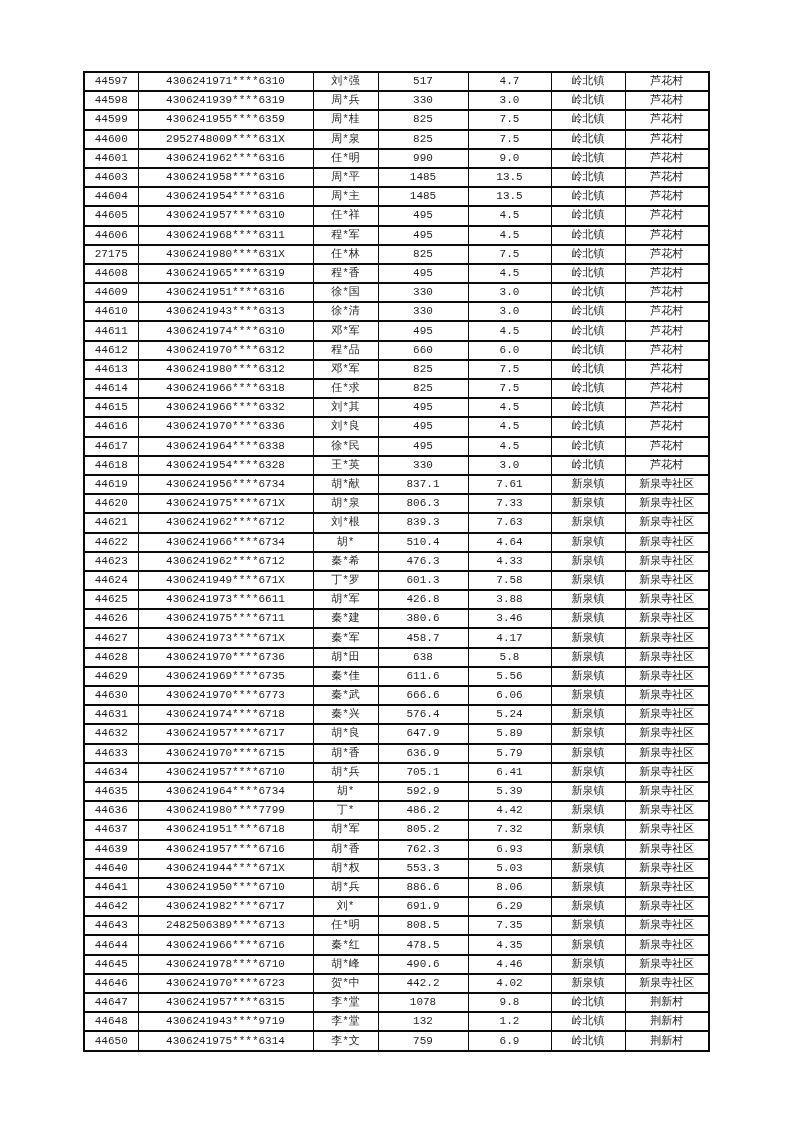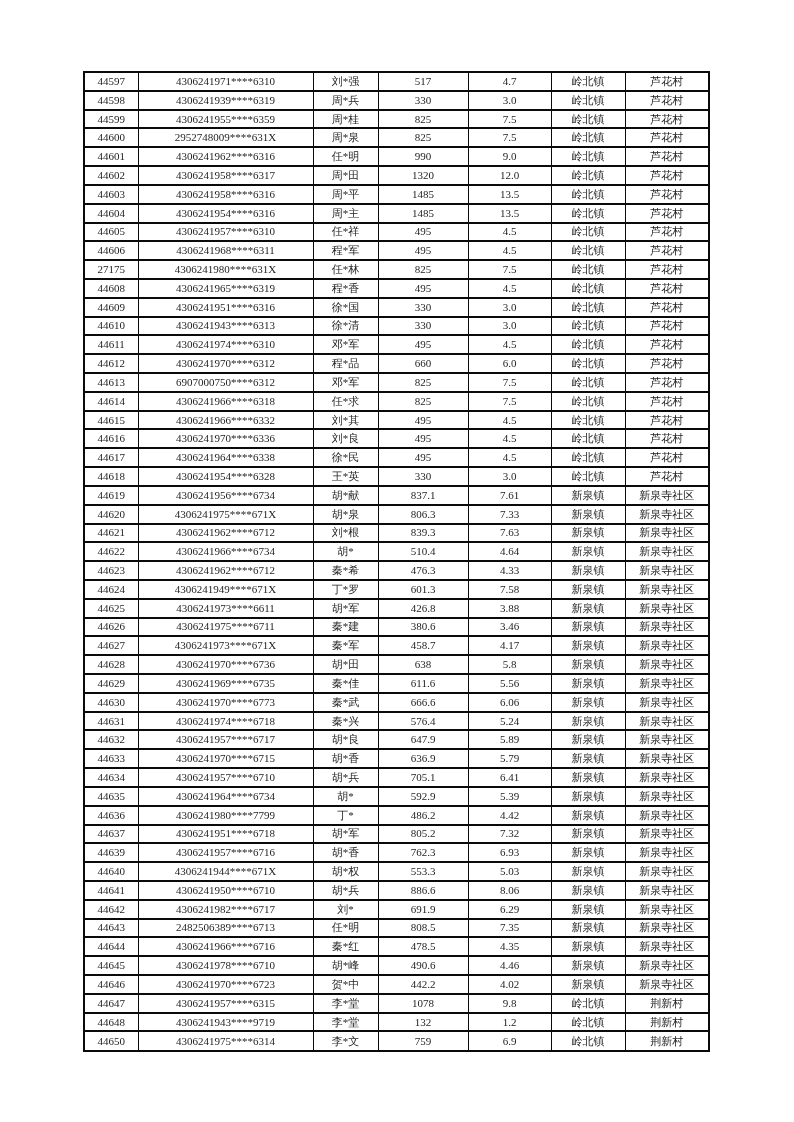--- a/index.html
+++ b/index.html
@@ -6,21 +6,21 @@
     margin: 0;
     padding: 0;
     background: #ffffff;
   }
   .page {
     position: relative;
     width: 794px;
     height: 1122px;
     background: #ffffff;
     overflow: hidden;
-    font-family: Liberation Serif, serif;
+    font-family: Liberation Mono, monospace;
   }
   table.records {
     position: absolute;
     left: 83px;
     top: 71px;
     width: 625px;
     height: 981px;
     border-collapse: collapse;
     table-layout: fixed;
   }
@@ -95,29 +95,20 @@
         <tr>
           <td>44601</td>
           <td>4306241962****6316</td>
           <td>任*明</td>
           <td>990</td>
           <td>9.0</td>
           <td>岭北镇</td>
           <td>芦花村</td>
         </tr>
         <tr>
-          <td>44602</td>
-          <td>4306241958****6317</td>
-          <td>周*田</td>
-          <td>1320</td>
-          <td>12.0</td>
-          <td>岭北镇</td>
-          <td>芦花村</td>
-        </tr>
-        <tr>
           <td>44603</td>
           <td>4306241958****6316</td>
           <td>周*平</td>
           <td>1485</td>
           <td>13.5</td>
           <td>岭北镇</td>
           <td>芦花村</td>
         </tr>
         <tr>
           <td>44604</td>
@@ -195,21 +186,21 @@
           <td>44612</td>
           <td>4306241970****6312</td>
           <td>程*品</td>
           <td>660</td>
           <td>6.0</td>
           <td>岭北镇</td>
           <td>芦花村</td>
         </tr>
         <tr>
           <td>44613</td>
-          <td>6907000750****6312</td>
+          <td>4306241980****6312</td>
           <td>邓*军</td>
           <td>825</td>
           <td>7.5</td>
           <td>岭北镇</td>
           <td>芦花村</td>
         </tr>
         <tr>
           <td>44614</td>
           <td>4306241966****6318</td>
           <td>任*求</td>

